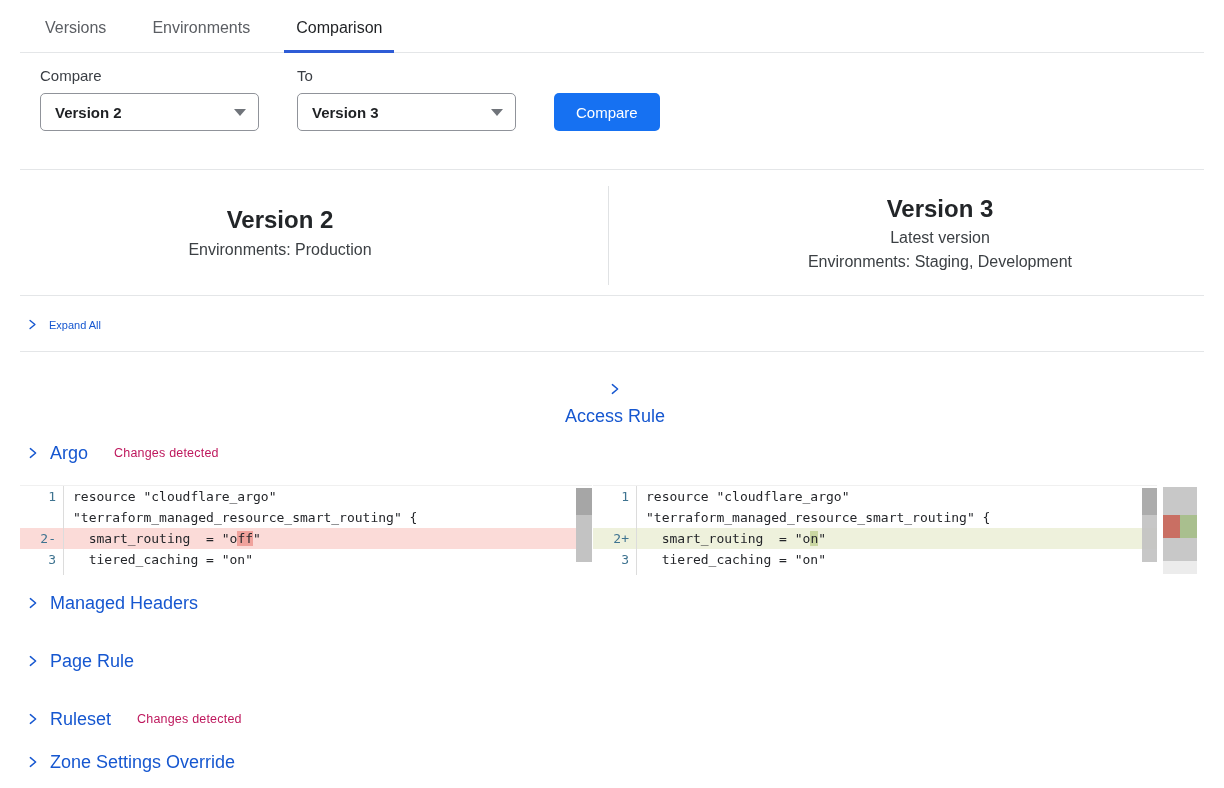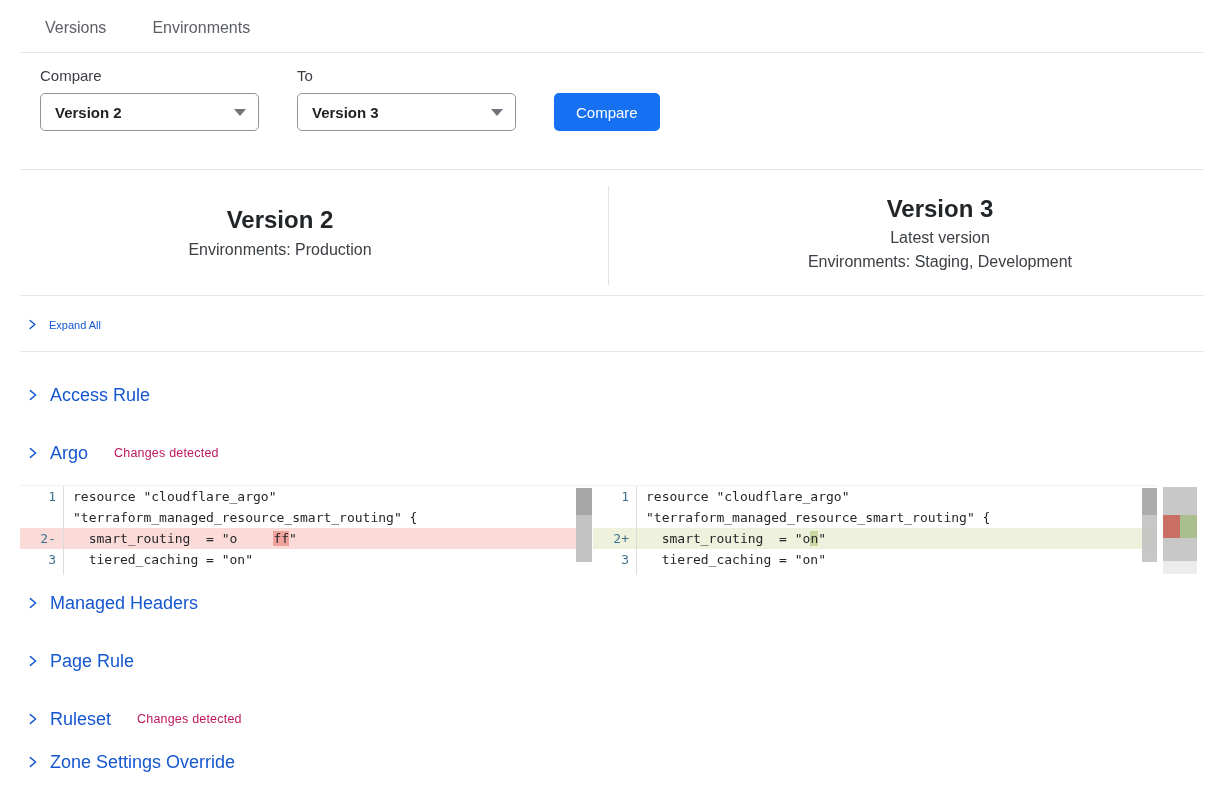--- a/index.html
+++ b/index.html
@@ -56,50 +56,51 @@
 
   
   .expand-row{display:flex;align-items:center;gap:10px;padding:22px 0 20px 6px;color:var(--link-blue);cursor:pointer;}
   .expand-row .elabel{font-size:11px;}
 
   
   .sec-row{display:flex;align-items:center;gap:10px;padding-left:6px;height:26px;cursor:pointer;}
   .sec-label{font-size:18px;color:var(--link-blue);}
   .sec-badge{font-size:12.5px;color:#be185d;margin-left:16px;letter-spacing:.2px;}
   .chev{display:flex;align-items:center;color:var(--link-blue);}
-  .mt30{margin-top:30px;} .mt16{margin-top:32px;} .mt15{margin-top:15px;} .mt17{margin-top:17px;}
+  .mt30{margin-top:30px;flex-direction:column;} .mt16{margin-top:32px;} .mt15{margin-top:15px;} .mt17{margin-top:17px;}
 
   
   .diff{position:relative;height:90px;margin-top:19px;}
   .panel{position:absolute;top:0;height:90px;overflow:hidden;border-top:1px solid #f0f0f0;}
   .panel.pleft{left:0;width:572px;}
   .panel.pright{left:573px;width:564px;}
   .crow{display:flex;height:21px;line-height:21px;font-family:"DejaVu Sans Mono",monospace;font-size:13px;}
   .gut{flex:0 0 44px;text-align:right;padding-right:7px;border-right:1px solid #dcdcdc;color:#3e7390;white-space:pre;}
   .code{padding-left:9px;white-space:pre;color:#24262a;}
   .crow.removed{background:var(--removed-row);}
   .crow.added{background:var(--added-row);}
-  .hl-rem{background:var(--removed-word);margin-left:36px;}
+  .hl-rem{background:var(--removed-word);}
   .hl-add{background:var(--added-word);}
   .vscroll{position:absolute;top:2px;right:0;width:16px;height:74px;background:#c3c3c3;}
   .pright .vscroll{width:15px;opacity:.92;}
   .vthumb{width:100%;height:27px;background:#a6a6a6;}
   .minimap{position:absolute;left:1143px;top:2px;width:34px;height:74px;background:#c8c8c8;}
   .minimap .tail{position:absolute;left:0;top:74px;width:100%;height:13px;background:#ececec;}
   .mm-red{position:absolute;left:0;top:28px;width:17px;height:23px;background:var(--minimap-red);}
   .mm-green{position:absolute;left:17px;top:28px;width:17px;height:23px;background:var(--minimap-green);}
 </style>
 </head>
 <body>
 
 <div class="page">
 
   <div class="tabs">
     <div class="tab">Versions</div>
     <div class="tab">Environments</div>
+    <div class="tab active">Comparison</div>
   </div>
 
   <div class="compare-bar">
     <div class="field">
       <div class="flabel">Compare</div>
       <div class="select">
         <span class="sval">Version 2</span>
         <span class="caret"></span>
       </div>
     </div>

